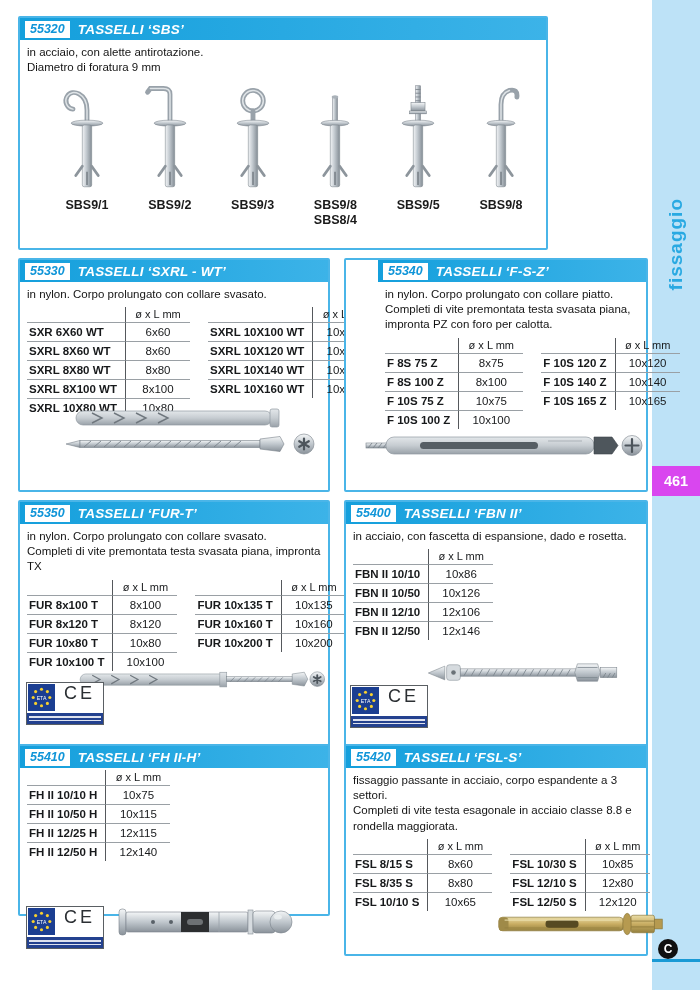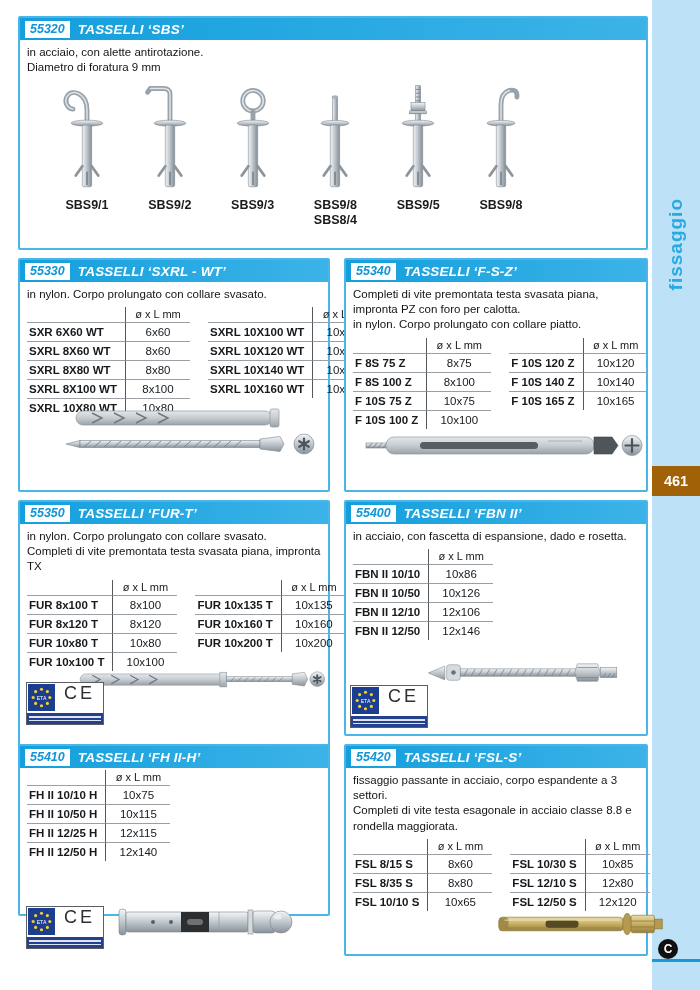--- a/index.html
+++ b/index.html
@@ -4,33 +4,33 @@
 <style>
   html,body{margin:0;padding:0;background:#fff;}
   #page{position:relative;width:700px;height:990px;background:#ffffff;
         font-family:"Liberation Sans",sans-serif;overflow:hidden;color:#1b1b1b;}
 
   
   .sidebar{position:absolute;left:652px;top:0;width:48px;height:990px;background:#bde2f7;}
   .side-label-wrap{position:absolute;left:652px;top:198px;width:48px;text-align:center;}
   .side-label-wrap span{display:inline-block;writing-mode:vertical-rl;transform:rotate(180deg);
         color:#29a9e2;font-weight:700;font-size:19px;letter-spacing:1px;}
-  .pagenum{position:absolute;left:652px;top:466px;width:48px;height:30px;background:#a16207;
+  .pagenum{position:absolute;left:652px;top:466px;width:48px;height:30px;background:#d946ef;
         color:#fff;font-weight:700;font-size:14.5px;display:flex;align-items:center;justify-content:center;}
   .corner{position:absolute;left:658px;top:939px;width:20px;height:20px;border-radius:50%;
         background:#101010;color:#fff;font-weight:700;font-size:12px;display:flex;align-items:center;justify-content:center;}
   .side-rule{position:absolute;left:652px;top:959px;width:48px;height:3px;background:#1a9ad5;}
 
   
   .sec{position:absolute;background:#fff;border:2px solid #4ab5e8;border-radius:2px;box-sizing:border-box;}
-  .s1{left:18px;top:16px;width:630px;height:234px;}
+  .s1{left:18px;top:16px;width:530px;height:234px;}
   .s2{left:18px;top:258px;width:312px;height:234px;}
-  .s3{left:344px;top:258px;width:304px;height:234px;}
+  .s3{left:344px;top:258px;width:304px;height:234px;padding-left:32px;}
   .s4{left:18px;top:500px;width:312px;height:290px;}
-  .s5{left:344px;top:500px;width:304px;height:236px;}
+  .s5{left:344px;top:500px;width:304px;height:267px;}
   .s6{left:18px;top:744px;width:312px;height:172px;}
   .s7{left:344px;top:744px;width:304px;height:212px;}
 
   .hdr{display:flex;align-items:center;gap:8px;height:22px;
        background:linear-gradient(90deg,#149fdc,#3cb3e8);padding:0 5px;}
   .code{background:#fff;color:#1095d8;font-style:italic;font-weight:700;font-size:12.5px;
         line-height:17px;padding:0 5px;}
   .ttl{color:#fff;font-style:italic;font-weight:700;font-size:13.5px;letter-spacing:.2px;}
 
   .desc{padding:5px 4px 3px 7px;font-size:11.5px;line-height:1.32;color:#141414;}
@@ -248,22 +248,22 @@
       <path class="imp" d="M246,32.5 v11 M241.2,35.2 l9.6,5.6 M250.8,35.2 l-9.6,5.6"></path>
     </svg>
   </div>
 
   <div class="sec s3">
     <div class="hdr">
       <span class="code">55340</span>
       <span class="ttl">TASSELLI ‘F-S-Z’</span>
     </div>
     <div class="desc">
+      <div>in nylon. Corpo prolungato con collare piatto.</div>
       <div>Completi di vite premontata testa svasata piana, impronta PZ con foro per calotta.</div>
-      <div>in nylon. Corpo prolungato con collare piatto.</div>
     </div>
     <div class="tables">
       <div class="mt">
         <div class="mh-sp"></div>
           <div class="mh">ø x L mm</div>
         <div class="mn">F 8S 75 Z</div>
           <div class="mv">8x75</div>
         <div class="mn">F 8S 100 Z</div>
           <div class="mv">8x100</div>
         <div class="mn">F 10S 75 Z</div>

